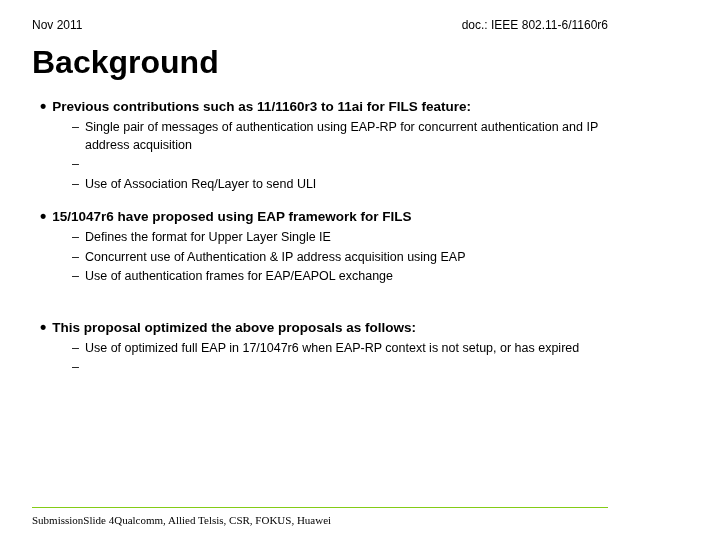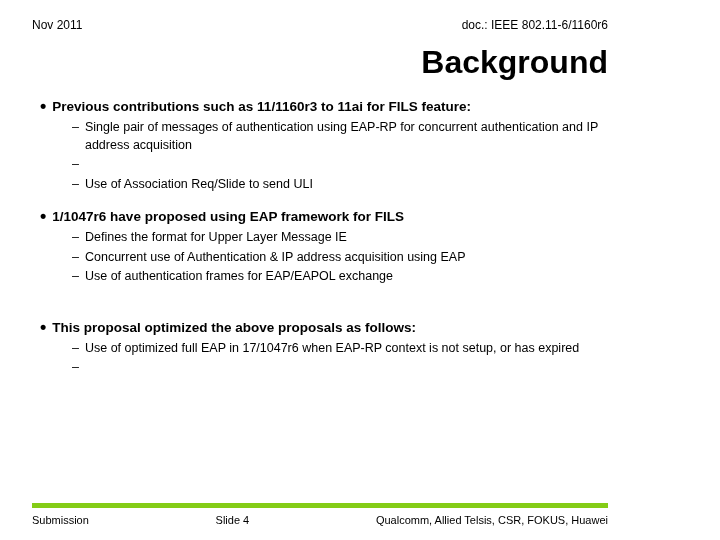--- a/index.html
+++ b/index.html
@@ -22,21 +22,21 @@
     }
     .header-row {
       display: flex;
       justify-content: space-between;
       align-items: flex-start;
       font-size: 12px;
       color: #000;
       margin-bottom: 4px;
     }
     .title-area {
-      text-align: right;
+      text-align: left;
       margin: 8px 0 18px 0;
     }
     .slide-title {
       font-size: 32px;
       font-weight: bold;
       color: #000;
     }
     .content-area {
       flex: 1;
       display: flex;
@@ -71,27 +71,27 @@
       display: flex;
       align-items: flex-start;
       gap: 6px;
       line-height: 1.4;
     }
     .sub-bullet .dash {
       flex-shrink: 0;
     }
     .footer-row {
       display: flex;
-      justify-content: space-between;
       align-items: center;
       font-size: 11px;
       color: #000;
-      border-top: 5px solid #84cc16;
+      border-top: 1px solid #84cc16;
       padding-top: 6px;
       margin-top: auto;
+      font-family: Liberation Serif, serif;
     }
     .spacer { height: 8px; }
   </style>
 </head>
 <body>
 
 <div class="slide">
   <div class="header-row">
     <span>Nov 2011</span>
     <span>doc.: IEEE 802.11-6/1160r6</span>
@@ -111,34 +111,34 @@
       <div class="sub-bullets">
         <div class="sub-bullet">
           <span class="dash">–</span>
           <span>Single pair of messages of authentication using EAP-RP for concurrent authentication  and IP address acquisition</span>
         </div>
         <div class="sub-bullet">
           <span class="dash">–</span>
         </div>
         <div class="sub-bullet">
           <span class="dash">–</span>
-          <span>Use of Association Req/Slide to send ULI</span>
+          <span>Use of Association Req/Layer to send ULI</span>
         </div>
       </div>
     </div>
 
     <div class="bullet-section">
       <div class="bullet-main">
         <span class="bullet-dot">•</span>
-        <span>1/1047r6 have proposed using EAP framework for FILS</span>
+        <span>15/1047r6 have proposed using EAP framework for FILS</span>
       </div>
       <div class="sub-bullets">
         <div class="sub-bullet">
           <span class="dash">–</span>
-          <span>Defines the format for Upper Layer Message IE</span>
+          <span>Defines the format for Upper Layer Single IE</span>
         </div>
         <div class="sub-bullet">
           <span class="dash">–</span>
           <span>Concurrent use of Authentication &amp; IP address acquisition using EAP</span>
         </div>
         <div class="sub-bullet">
           <span class="dash">–</span>
           <span>Use of authentication frames for EAP/EAPOL exchange</span>
         </div>
       </div>

